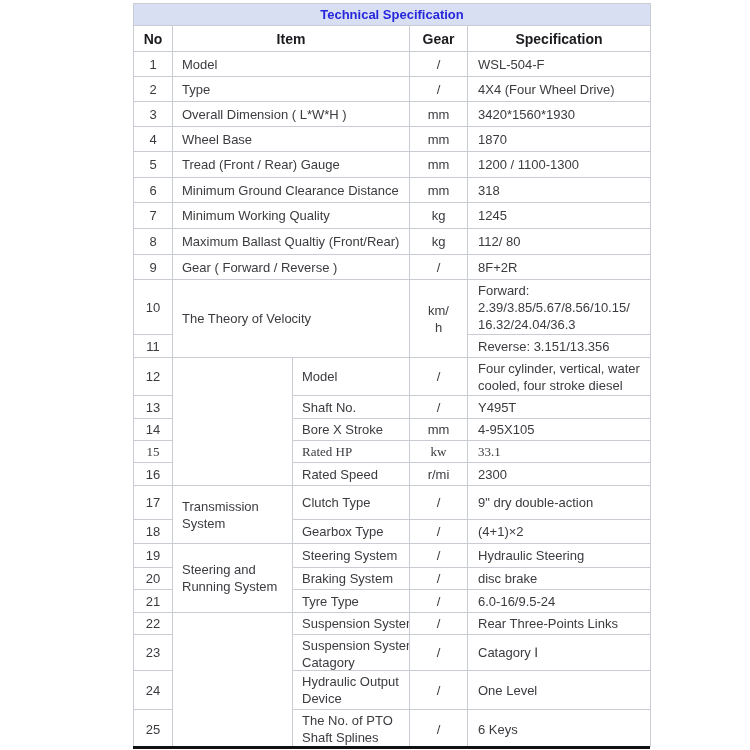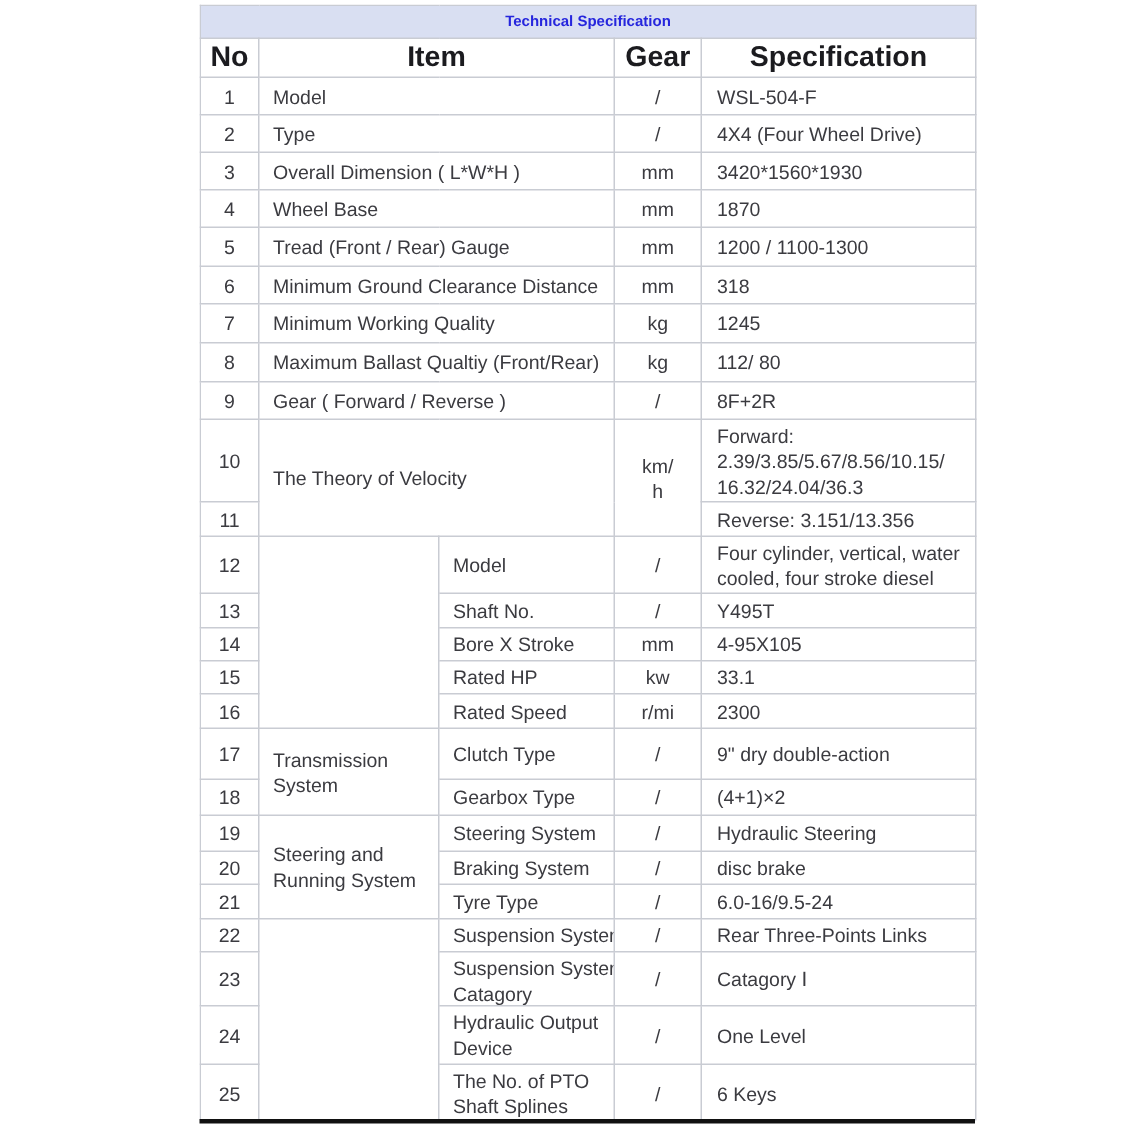--- a/index.html
+++ b/index.html
@@ -11,23 +11,23 @@
   .table-wrap{position:absolute;left:133px;top:3px;width:519px;height:744px;overflow:hidden;}
   table{border-collapse:collapse;table-layout:fixed;width:517px;}
   td,th{
     border:1px solid var(--border,#c9ccd3);
     font-size:13px;color:var(--text,#3b3b40);
     padding:0;vertical-align:middle;
   }
   .title-cell{
     background:var(--title-bg,#d9dff2);
     color:var(--title-text,#2626dd);
-    font-weight:bold;text-align:center;font-size:10px;height:21px;
+    font-weight:bold;text-align:center;font-size:13px;height:21px;
   }
-  th{font-weight:bold;color:var(--header-text,#1b1b1f);text-align:center;font-size:19px;}
+  th{font-weight:bold;color:var(--header-text,#1b1b1f);text-align:center;font-size:14px;}
   td.no{text-align:center;}
   td.unit{text-align:center;}
   .c{white-space:pre;overflow:hidden;line-height:17px;}
   td.item .c,td.group .c{padding:2px 3px 2px 9px;}
   td.spec .c{padding:2px 4px 2px 10px;}
   td.no .c,td.unit .c{padding:2px 0;}
   td.top{vertical-align:top;}
   .bottom-line{
     position:absolute;left:133px;top:746px;width:517px;height:3px;
     background:var(--crop-line,#111111);
@@ -248,21 +248,21 @@
             <td class="item">
               <div class="c">Bore X Stroke</div>
             </td>
             <td class="unit">
               <div class="c">mm</div>
             </td>
             <td class="spec">
               <div class="c">4-95X105</div>
             </td>
           </tr>
-          <tr style="height: 22px;">
+          <tr style="height: 22px; font-family: Liberation Serif, serif;">
             <td class="no">
               <div class="c">15</div>
             </td>
             <td class="item">
               <div class="c">Rated HP</div>
             </td>
             <td class="unit">
               <div class="c">kw</div>
             </td>
             <td class="spec">

